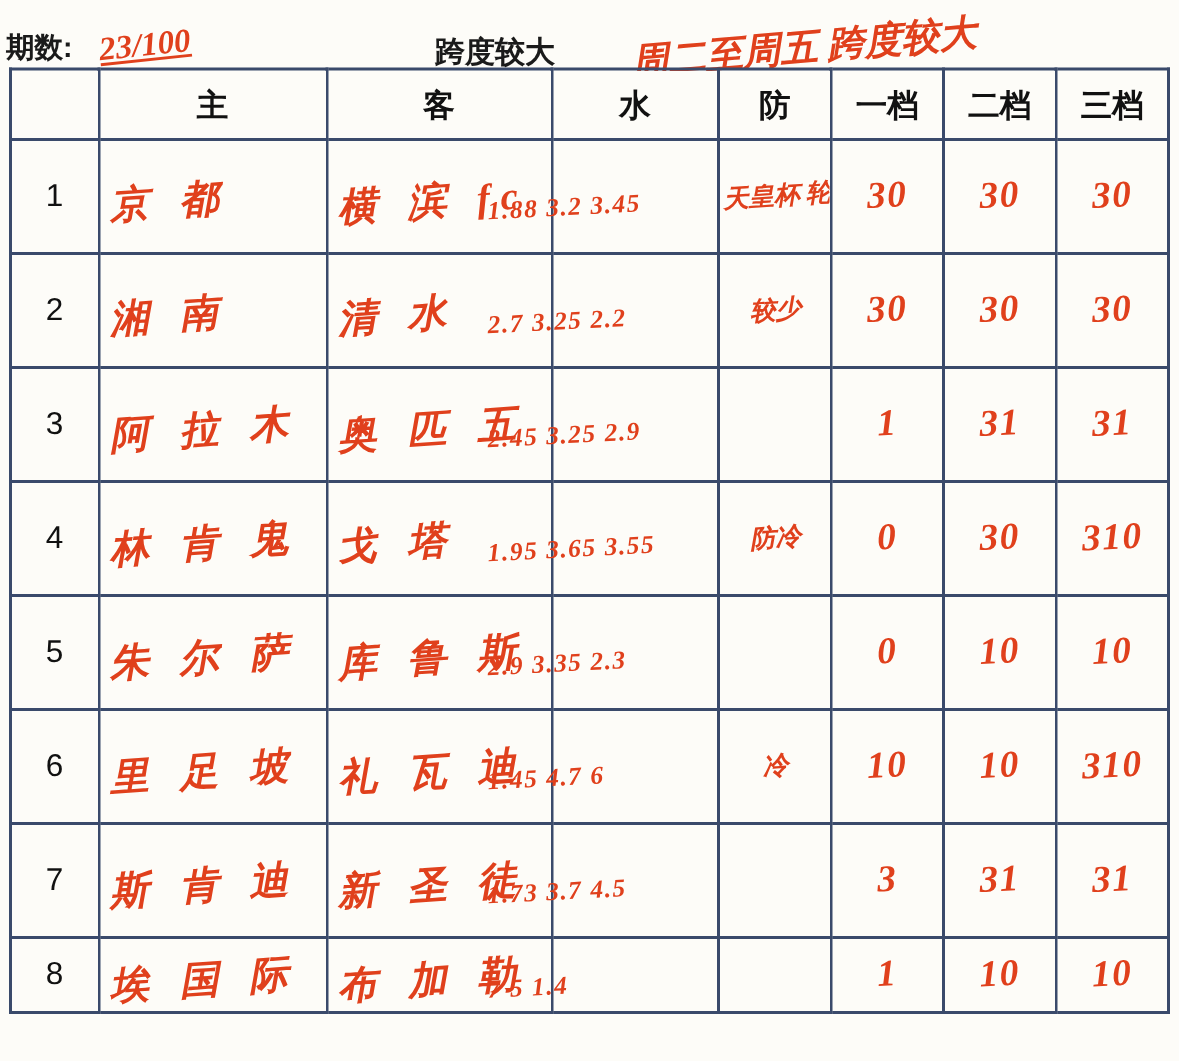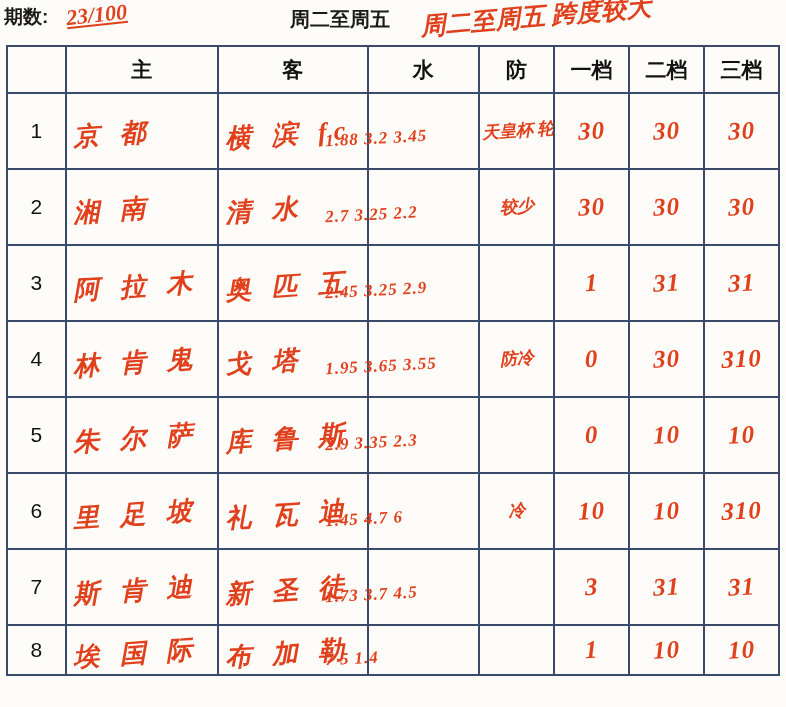--- a/index.html
+++ b/index.html
@@ -18,21 +18,21 @@
   .sheet {
     position: relative;
     width: 786px;
     height: 707px;
     background: #fdfcf8;
   }
 
   
   .top-row {
     position: absolute;
-    left: 0; top: 0;
+    left: 0; top: 15px;
     width: 786px;
     height: 45px;
   }
   .top-label {
     position: absolute;
     left: 4px; top: 4px;
     font-size: 19px;
     font-weight: bold;
     letter-spacing: 0px;
     color: #1a1a1a;
@@ -149,21 +149,21 @@
   .clip { overflow: hidden; }
 </style>
 </head>
 <body>
 
 <div class="sheet">
 
   <div class="top-row">
     <span class="top-label">期数:</span>
     <span class="top-issue hand-red">23/100</span>
-    <span class="top-center">周二至周五</span>
+    <span class="top-center">跨度较大</span>
     <span class="top-note hand-red">周二至周五 跨度较大</span>
   </div>
 
   <table class="grid">
     <thead>
       <tr>
         <th class="c-idx"></th>
         <th class="c-home">主</th>
         <th class="c-away">客</th>
         <th class="c-water">水</th>

